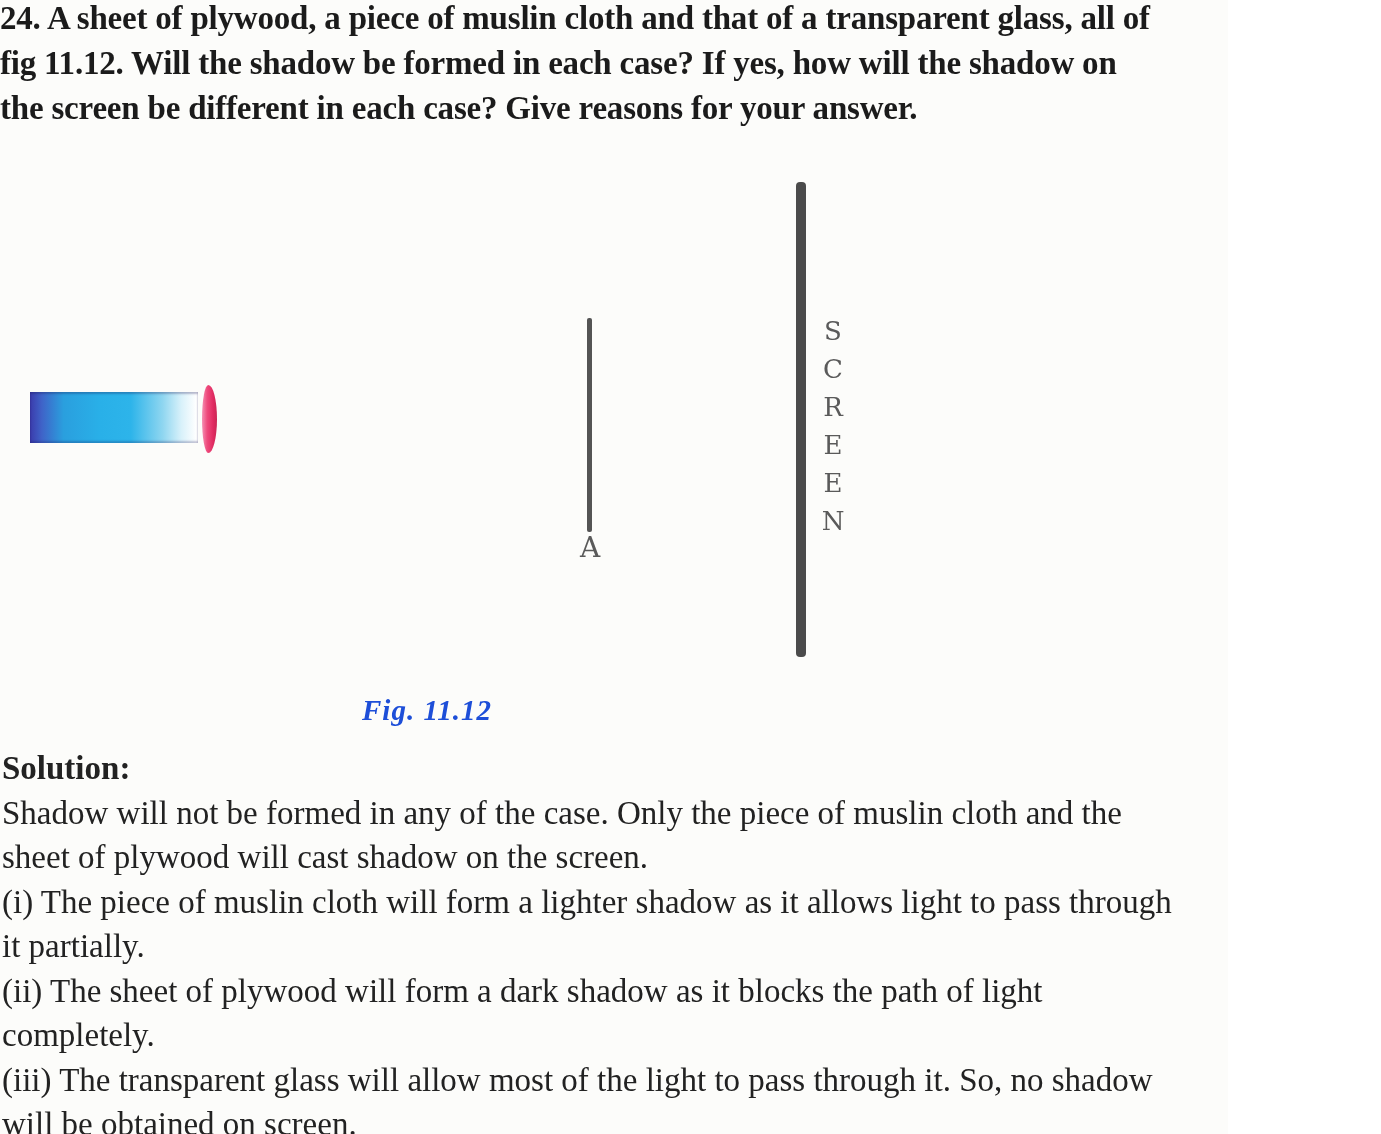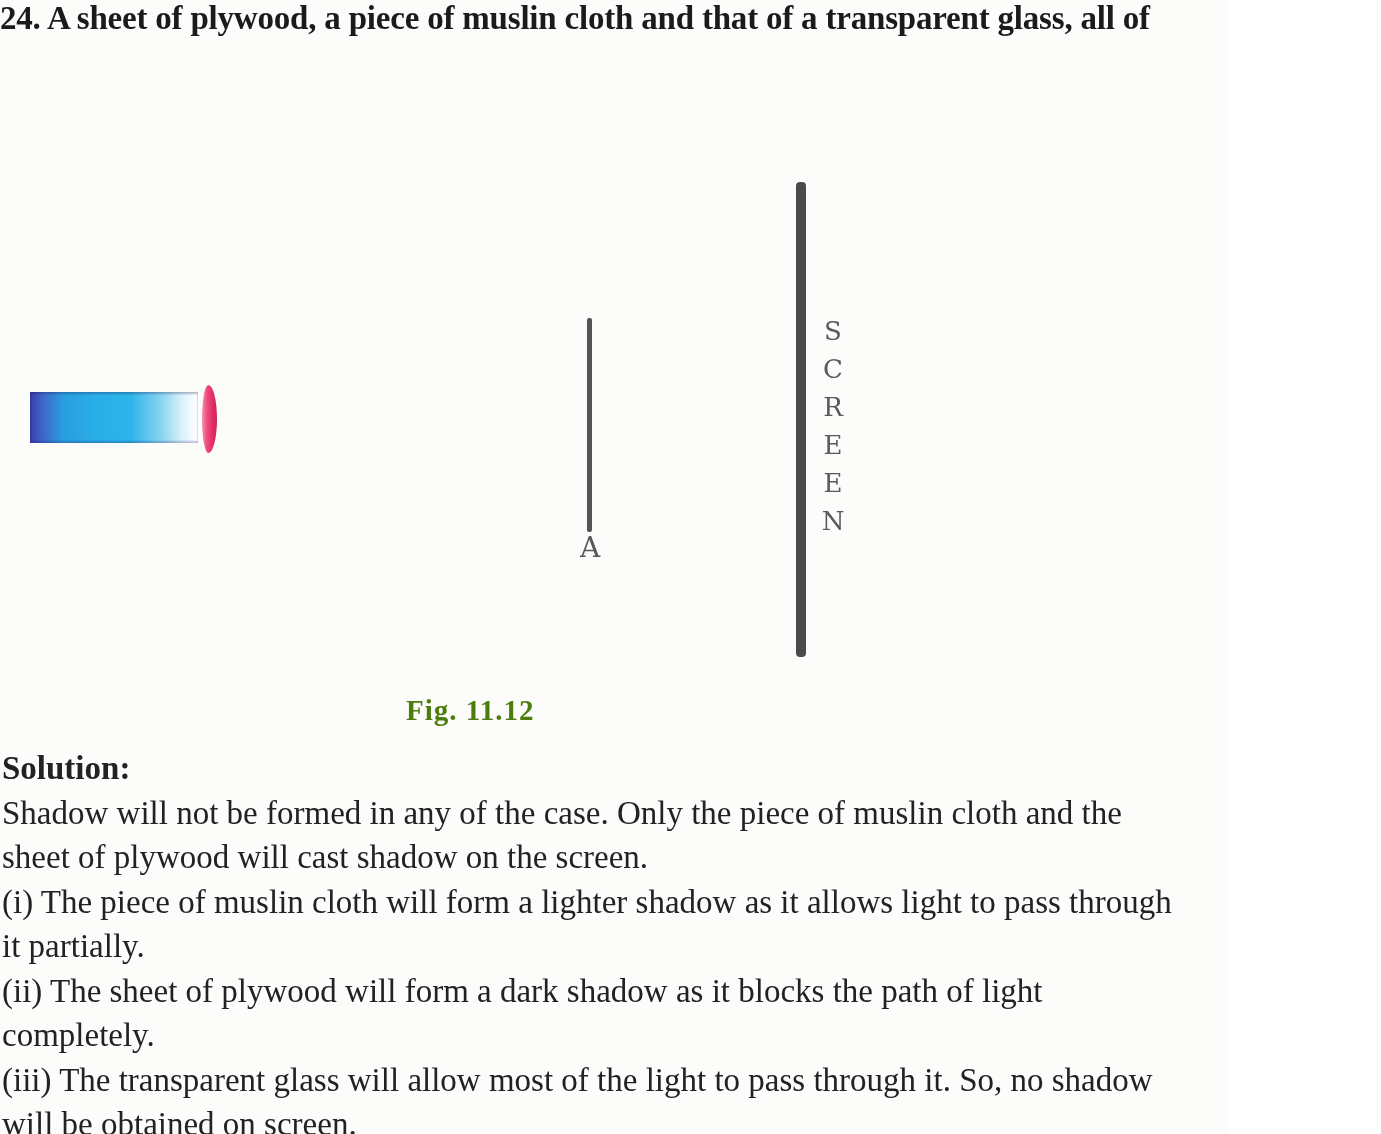--- a/index.html
+++ b/index.html
@@ -76,24 +76,24 @@
     font-family: "DejaVu Serif", serif;
     font-size: 26px;
     letter-spacing: 8px;
     color: #5a5a5a;
   }
 
   .caption {
     position: absolute;
     left: 362px; top: 694px;
     font-weight: bold;
+    font-style: italic;
     font-size: 29px;
     letter-spacing: 1px;
-    color: #4d7c0f;
-    margin-left: 44px;
+    color: #1d4ed8;
   }
 
   
   .solution {
     position: absolute;
     left: 2px; top: 746px;
     width: 1381px;
     font-size: 33px;
     line-height: 44.5px;
     color: #222222;
@@ -101,20 +101,22 @@
   .solution .heading { font-weight: bold; }
   .solution div { white-space: nowrap; overflow: hidden; }
 </style>
 </head>
 <body>
 
 <div class="page">
 
   <div class="question">
     <div>24. A sheet of plywood, a piece of muslin cloth and that of a transparent glass, all of</div>
+    <div>fig 11.12. Will the shadow be formed in each case? If yes, how will the shadow on</div>
+    <div>the screen be different in each case? Give reasons for your answer.</div>
   </div>
 
   <div class="figure">
     <div class="torch-body"></div>
     <div class="torch-lens"></div>
 
     <div class="object-line"></div>
     <div class="a-label">A</div>
 
     <div class="screen-line"></div>

